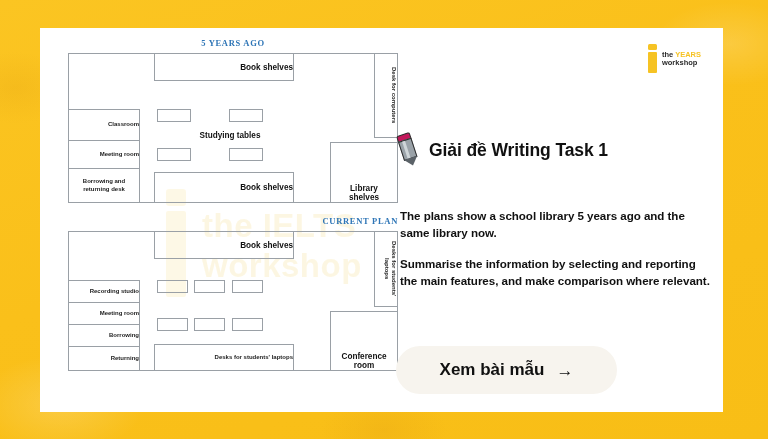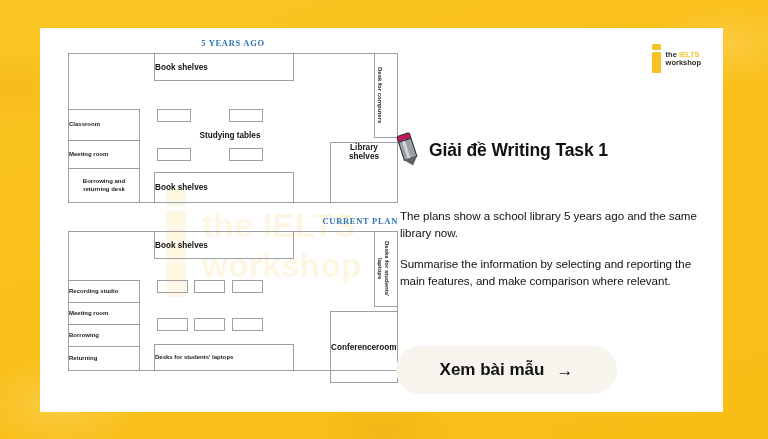--- a/index.html
+++ b/index.html
@@ -46,21 +46,21 @@
   
   #plans{position:absolute;left:28px;top:10px;width:330px;height:370px;}
   .plan-title{
     text-align:center;font-size:8.5px;font-weight:bold;color:#2E75B6;
     letter-spacing:.7px;margin-bottom:5px;font-family:Liberation Serif, serif;
   }
   .plan{position:relative;border:1px solid #9aa0a6;background:transparent;}
   .plan.p1{height:148px;}
   .plan.p2{height:138px;}
   .box{position:absolute;border:1px solid #9aa0a6;box-sizing:border-box;
-       display:flex;align-items:center;justify-content:flex-start;text-align:center;}
+       display:flex;align-items:center;justify-content:flex-end;text-align:center;}
   .lbl{position:absolute;font-size:7px;font-weight:bold;color:#1b1b1b;
        text-align:center;line-height:1.25;}
   .lbl-big{font-size:8.2px;font-weight:bold;color:#111;}
   .vert{writing-mode:vertical-rl;}
   .room{font-size:6px;font-weight:bold;color:#1b1b1b;line-height:1.25;}
   .tbl{position:absolute;border:1px solid #9aa0a6;box-sizing:border-box;}
 
   
   #right{position:absolute;left:350px;top:0;width:333px;height:384px;}
   #logo{position:absolute;right:22px;top:16px;display:flex;align-items:center;gap:4px;}
@@ -80,21 +80,21 @@
     background:#C2185B;border:1px solid #2b2b2b;border-radius:2px 2px 0 0;box-sizing:border-box;}
   #pencil .body{position:absolute;left:3px;top:6px;width:14px;height:20px;
     background:#9AA2A8;border:1px solid #2b2b2b;box-sizing:border-box;}
   #pencil .body:after{content:"";position:absolute;left:3px;top:0;width:3px;height:100%;
     background:#CFD5D8;}
   #pencil .tip{position:absolute;left:3px;top:25px;width:0;height:0;
     border-left:7px solid transparent;border-right:7px solid transparent;
     border-top:8px solid #5b6268;}
   #title{font-size:17.5px;font-weight:bold;color:#111;letter-spacing:-.1px;}
 
-  #para1,#para2{position:absolute;left:10px;font-size:11.6px;font-weight:normal;
+  #para1,#para2{position:absolute;left:10px;font-size:11.6px;font-weight:bold;
     color:#111;line-height:1.45;width:312px;letter-spacing:-.05px;}
   #para1{top:180px;}
   #para2{top:228px;}
 
   #cta{
     position:absolute;left:6px;top:318px;width:221px;height:48px;
     background:#F7F4EE;border-radius:24px;border:none;cursor:pointer;
     display:flex;align-items:center;justify-content:center;gap:12px;
     font-family:"Liberation Sans", sans-serif;
   }
@@ -184,36 +184,36 @@
       <div class="tbl" style="left:125px;top:48px;width:31px;height:13px;"></div>
       <div class="tbl" style="left:163px;top:48px;width:31px;height:13px;"></div>
       <div class="tbl" style="left:88px;top:86px;width:31px;height:13px;"></div>
       <div class="tbl" style="left:125px;top:86px;width:31px;height:13px;"></div>
       <div class="tbl" style="left:163px;top:86px;width:31px;height:13px;"></div>
 
       <div class="box" style="left:85px;top:112px;width:140px;height:27px;">
         <span class="room">Desks for students' laptops</span>
       </div>
 
-      <div class="box" style="right:-1px;top:79px;width:68px;height:72px;flex-direction:row;margin-left:17px;">
+      <div class="box" style="right:-1px;top:79px;width:68px;height:60px;flex-direction:column;margin-left:17px;">
         <span class="lbl-big">Conference</span>
         <span class="lbl-big">room</span>
       </div>
     </div>
   </div>
 
   <div id="right">
 
     <div id="logo">
       <div class="logo-i">
         <div class="dot"></div>
         <div class="stem"></div>
       </div>
       <div class="logo-txt">
-        <div class="t1"><span>the </span><span class="ielts">IELTS</span></div>
+        <div class="t1"><span>the </span><span class="ielts">YEARS</span></div>
         <div class="t2">workshop</div>
       </div>
     </div>
 
     <div id="title-row">
       <div id="pencil">
         <div class="eraser"></div>
         <div class="body"></div>
         <div class="tip"></div>
       </div>

